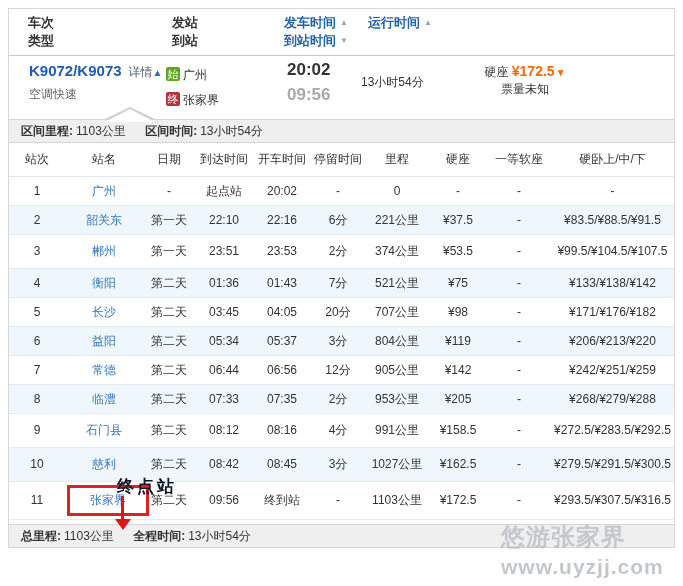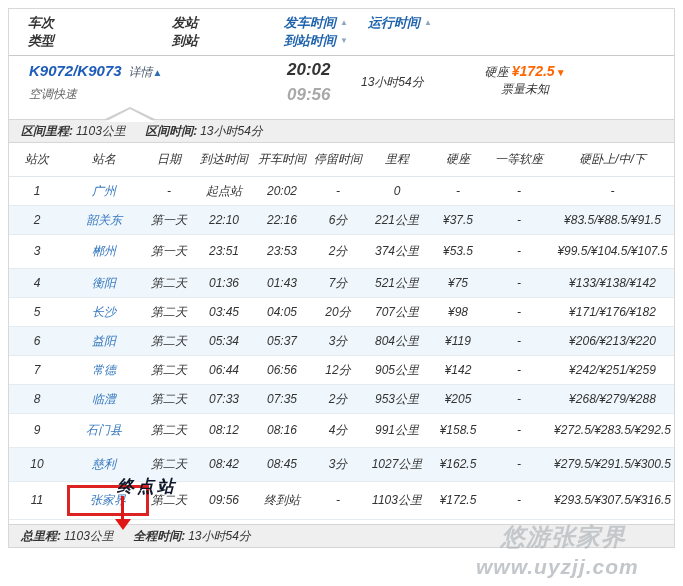--- a/index.html
+++ b/index.html
@@ -1,21 +1,21 @@
 <!DOCTYPE html>
 <html><head>
 <meta charset="utf-8">
 <style>
   html,body{margin:0;padding:0;}
   body{
     width:683px;height:586px;overflow:hidden;background:#fff;
     font-family:"Liberation Sans","DejaVu Sans",sans-serif;
     font-size:12px;color:#333;
   }
-  .page{position:relative;margin:8px 7px 8px 8px;width:665px;border:1px solid #d8d8d8;border-bottom:none;background:#fff;font-style:italic;}
+  .page{position:relative;margin:8px 7px 8px 8px;width:665px;border:1px solid #d8d8d8;border-bottom:none;background:#fff;}
 
   
   .list-header{position:relative;height:46px;border-bottom:1px solid #c9c9c9;font-weight:bold;font-size:13px;background:#fff;}
   .hcol{position:absolute;top:5px;line-height:18px;white-space:nowrap;}
   .hc1{left:19px}.hc2{left:163px}.hc3{left:275px}.hc4{left:359px}.hc5{left:488px}
   .blue{color:#1f63ad;cursor:pointer;}
   .sort-arr{font-size:8px;color:#8fa6bb;margin-left:4px;vertical-align:2px;}
 
   
   .summary{position:relative;height:63px;background:#fff;}
@@ -64,21 +64,21 @@
 
   
   .anno-label{position:absolute;left:108px;top:466px;font-size:17px;font-weight:bold;color:#0f172a;letter-spacing:3px;z-index:6;white-space:nowrap;}
   .anno-line{position:absolute;left:112px;top:487px;width:3px;height:23px;background:#e01515;z-index:6;}
   .anno-head{position:absolute;left:106px;top:510px;width:0;height:0;
     border-left:8px solid transparent;border-right:8px solid transparent;border-top:11px solid #e01515;z-index:6;}
   .red-box{display:inline-block;border:3px solid #dd2222;padding:5px 20px;background:transparent;}
 
   
   .wm1{position:absolute;left:492px;top:512px;font-size:24px;font-weight:bold;color:rgba(155,162,168,0.5);letter-spacing:1px;z-index:8;white-space:nowrap;text-align:right;}
-  .wm2{position:absolute;left:467px;top:546px;font-size:21px;font-weight:bold;color:rgba(155,162,168,0.6);letter-spacing:1px;z-index:8;white-space:nowrap;}
+  .wm2{position:absolute;left:492px;top:546px;font-size:21px;font-weight:bold;color:rgba(155,162,168,0.6);letter-spacing:1px;z-index:8;white-space:nowrap;}
 </style>
 </head>
 <body>
 
 <div class="page">
 
   <div class="list-header">
     <div class="hcol hc1">
       <div>车次</div>
       <div>类型</div>
@@ -94,20 +94,24 @@
     <div class="hcol hc4 blue">
       <span>运行时间</span><span class="sort-arr">▲</span>
     </div>
   </div>
 
   <div class="summary">
     <div class="train-no">
       <span>K9072/K9073</span><span class="detail-link"><span>详情</span><span class="tri">▲</span></span>
     </div>
     <div class="train-type">空调快速</div>
+    <div class="route">
+      <div><span class="badge badge-start">始</span><span>广州</span></div>
+      <div><span class="badge badge-end">终</span><span>张家界</span></div>
+    </div>
     <div class="dep-time">20:02</div>
     <div class="arr-time">09:56</div>
     <div class="duration">13小时54分</div>
     <div class="price-block">
       <div><span>硬座</span> <span class="price-orange">¥172.5</span><span class="price-arr">▼</span></div>
       <div>票量未知</div>
     </div>
   </div>
 
   <div class="info-bar">

